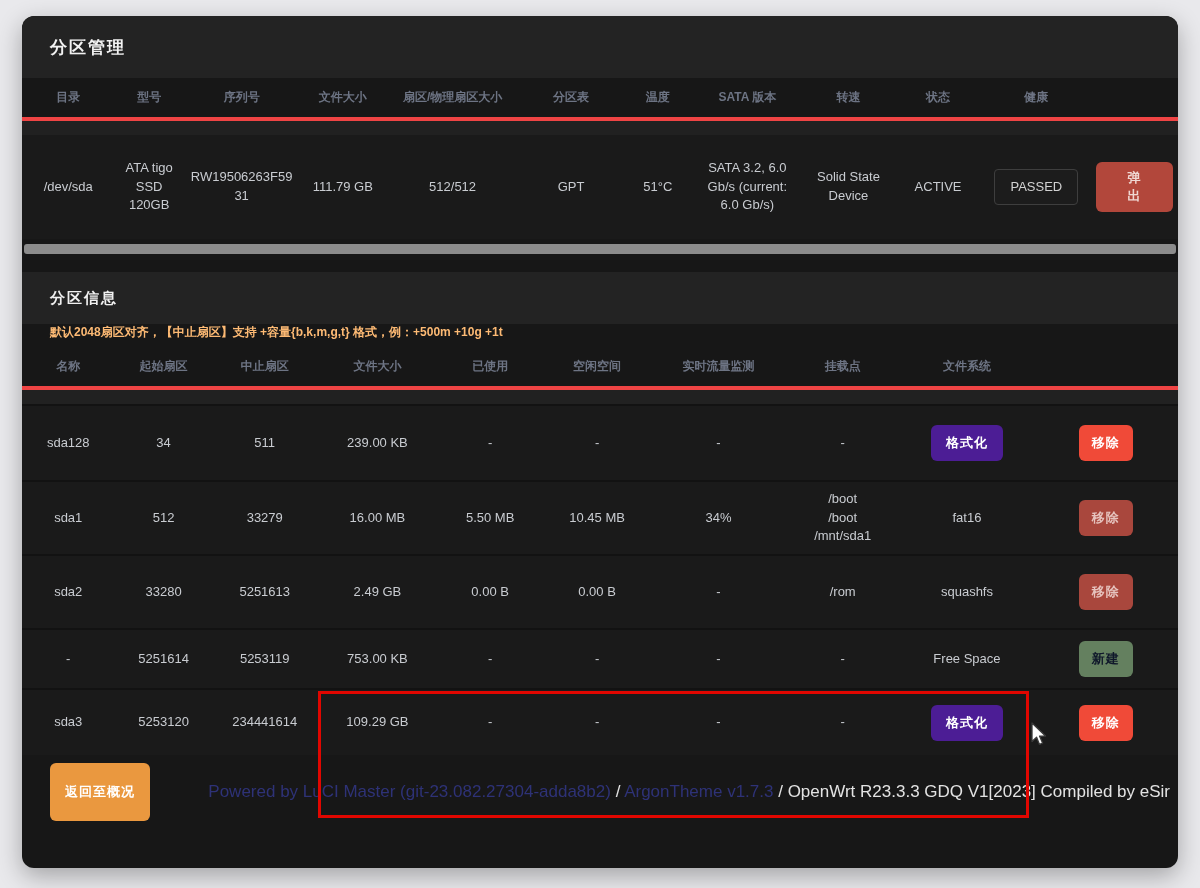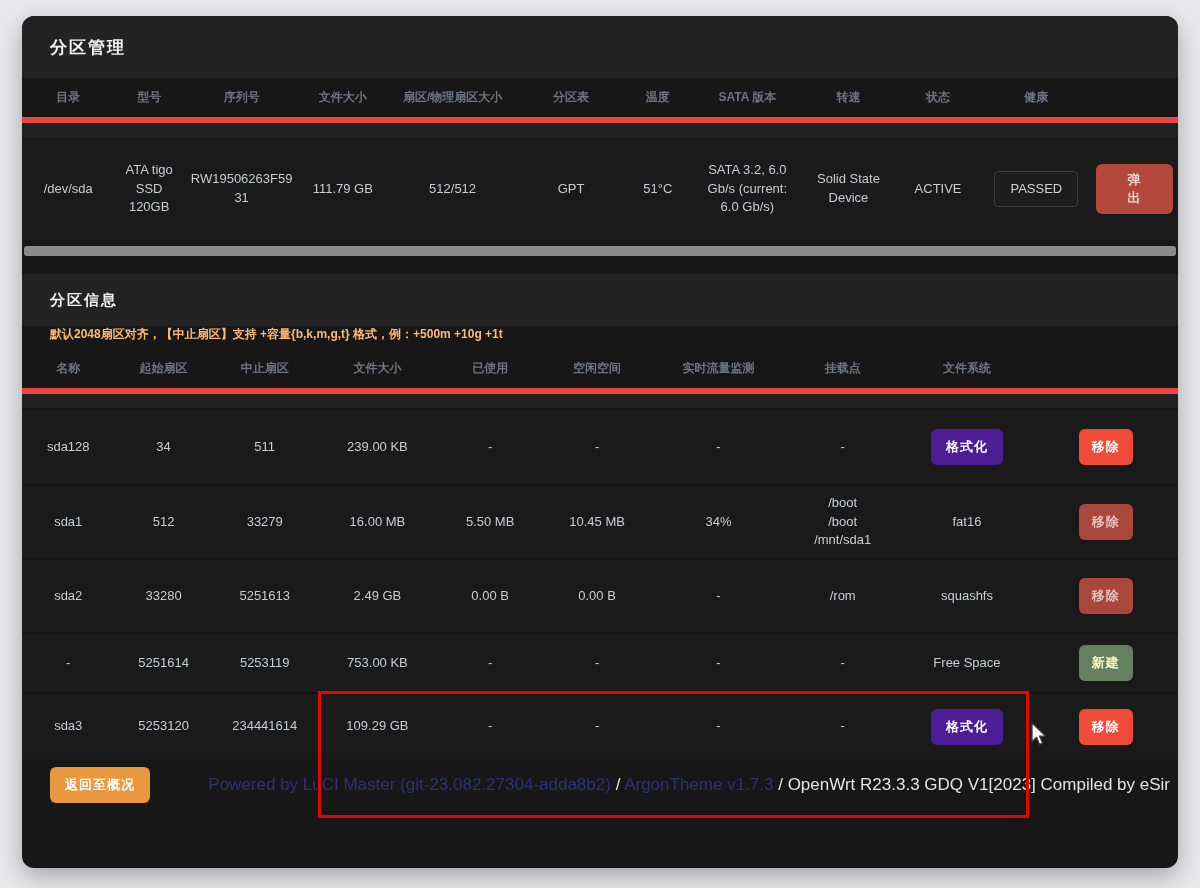--- a/index.html
+++ b/index.html
@@ -7,40 +7,40 @@
   .card{position:absolute;left:22px;top:16px;width:1156px;height:852px;background:#171717;
     border-radius:12px;box-shadow:0 8px 24px rgba(0,0,0,.30);overflow:hidden;}
   .bar{background:#232323;padding:7px 28px;display:flex;align-items:center;}
   .title-bar{height:48px;border-radius:12px 12px 0 0;}
   .title-bar h1{font-size:17px;color:#f2f2f2;margin:0;font-weight:bold;letter-spacing:2px;}
   .desc{padding:18px 28px 16px;font-size:12px;color:#e2e2e2;}
   .section-bar{height:38px;}
   .section-bar h2{font-size:15px;color:#f0f0f0;margin:0;font-weight:bold;letter-spacing:2px;}
   table{width:100%;border-collapse:collapse;table-layout:fixed;}
   th{font-size:12px;color:#6d7484;font-weight:bold;text-align:center;padding:11px 4px;}
-  thead tr{border-bottom:6px solid #ef4444;padding-left:25px;}
+  thead tr{border-bottom:4px solid #ef4444;padding-left:25px;}
   td{font-size:13px;color:#c9ccd1;text-align:center;padding:6px 5px;vertical-align:middle;
      line-height:1.45;word-wrap:break-word;}
   tr.spacer td{height:14px;background:#212121;padding:0;}
   tbody tr.data{background:#1a1a1a;}
   .part-table tbody tr.data{border-top:2px solid #121212;}
   .dev-row{height:104px;}
   .rh1{height:76px}.rh2{height:74px}.rh3{height:74px}.rh4{height:60px}.rh5{height:66px}
   .pre{white-space:pre-line;}
   .hscrollbar{margin:5px 2px 0 2px;height:10px;background:#8c8c8c;border-radius:3px;}
   .gap18{height:18px;}
   .note{margin:0 28px 6px;font-size:12px;font-weight:bold;color:#fdba74;}
   .btn{border:none;border-radius:6px;font-weight:bold;font-size:13px;cursor:pointer;
     font-family:inherit;letter-spacing:1px;}
   .btn-format{background:#4c1d95;color:#ffffff;padding:9px 15px;}
   .btn-danger{background:#f04a38;color:#ffffff;padding:9px 13px;}
   .btn-danger-muted{background:#a9473d;color:#e6c3be;padding:9px 13px;}
-  .btn-success-muted{background:#64805f;color:#fef9c3;padding:9px 13px;}
+  .btn-success-muted{background:#64805f;color:#0f172a;padding:9px 13px;}
   .btn-eject{background:#b2473b;color:#f0d8d3;padding:7px 26px;}
-  .btn-primary{background:#ea983f;color:#ffffff;padding:9px 15px;}
+  .btn-primary{background:#ea983f;color:#ffffff;padding:20px 15px;}
   .passed{display:inline-block;border:1px solid #3e3e3e;border-radius:4px;padding:8px 15px;
     color:#d2d2d2;font-size:13px;background:#1c1c1c;}
   .footer-row{display:flex;justify-content:space-between;align-items:center;padding:8px 8px 0 28px;}
   .credits{font-size:17px;color:#e3e3e3;padding-left:28px;}
   .credits a{color:#2e3277;text-decoration:none;}
   .highlight-rect{position:absolute;left:318px;top:691px;width:705px;height:121px;
     border:3px solid #e10600;pointer-events:none;}
   .cursor{position:absolute;left:1028px;top:722px;pointer-events:none;}
 </style>
 </head>

